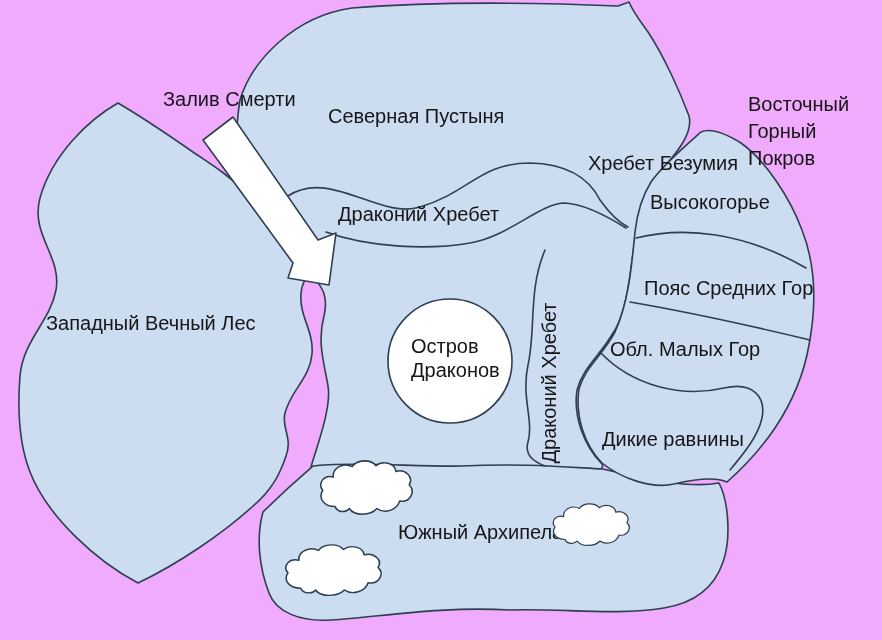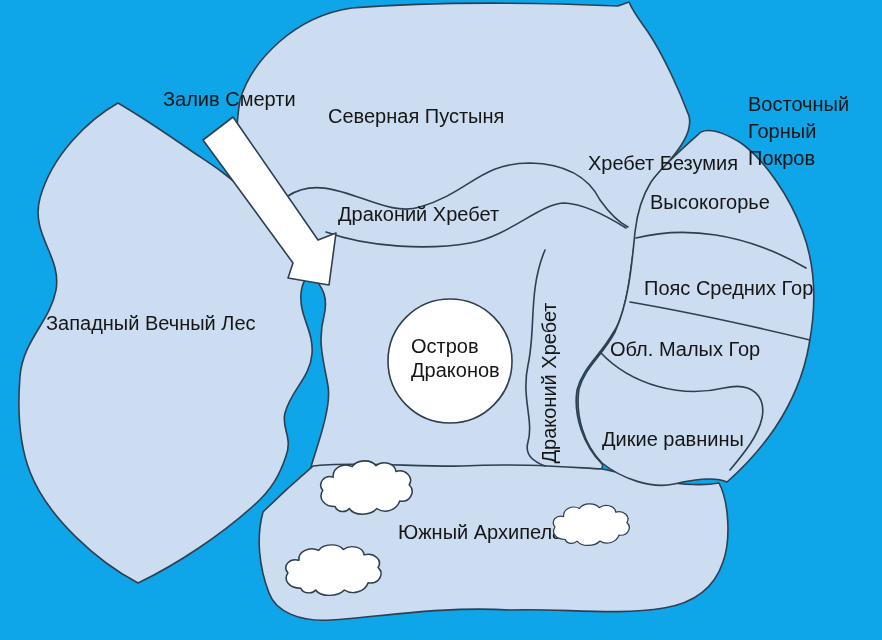--- a/index.html
+++ b/index.html
@@ -1,17 +1,17 @@
 <!DOCTYPE html>
 <html><head>
 <meta charset="utf-8">
 <style>
   html,body{margin:0;padding:0;background:#ffffff;}
   #stage{
-    position:relative;width:882px;height:640px;background:#0ea5e9;overflow:hidden;
+    position:relative;width:882px;height:640px;background:#f0abfc;overflow:hidden;
     font-family:"Liberation Sans","DejaVu Sans",sans-serif;
   }
   svg{position:absolute;left:0;top:0;}
   .land{fill:#ccdcf1;stroke:#2e3f50;stroke-width:1.6;stroke-linejoin:round;}
   .ridge{fill:none;stroke:#2e3f50;stroke-width:1.6;stroke-linecap:round;}
   .white-shape{fill:#ffffff;stroke:#2e3f50;stroke-width:1.6;stroke-linejoin:round;}
   .map-label{
     fill:#161616;font-size:20px;letter-spacing:0px;
     font-family:"Liberation Sans","DejaVu Sans",sans-serif;
   }

